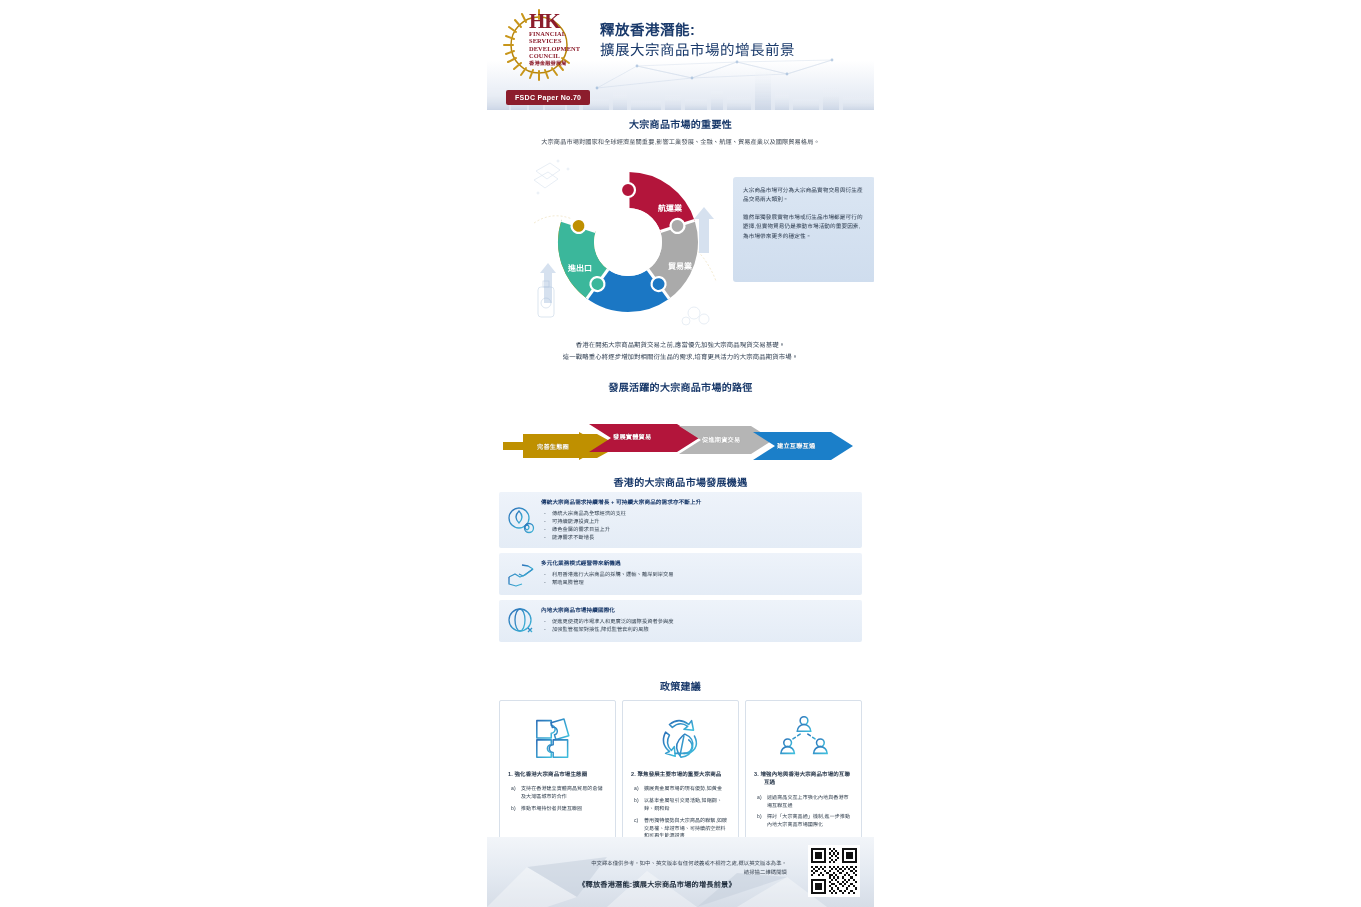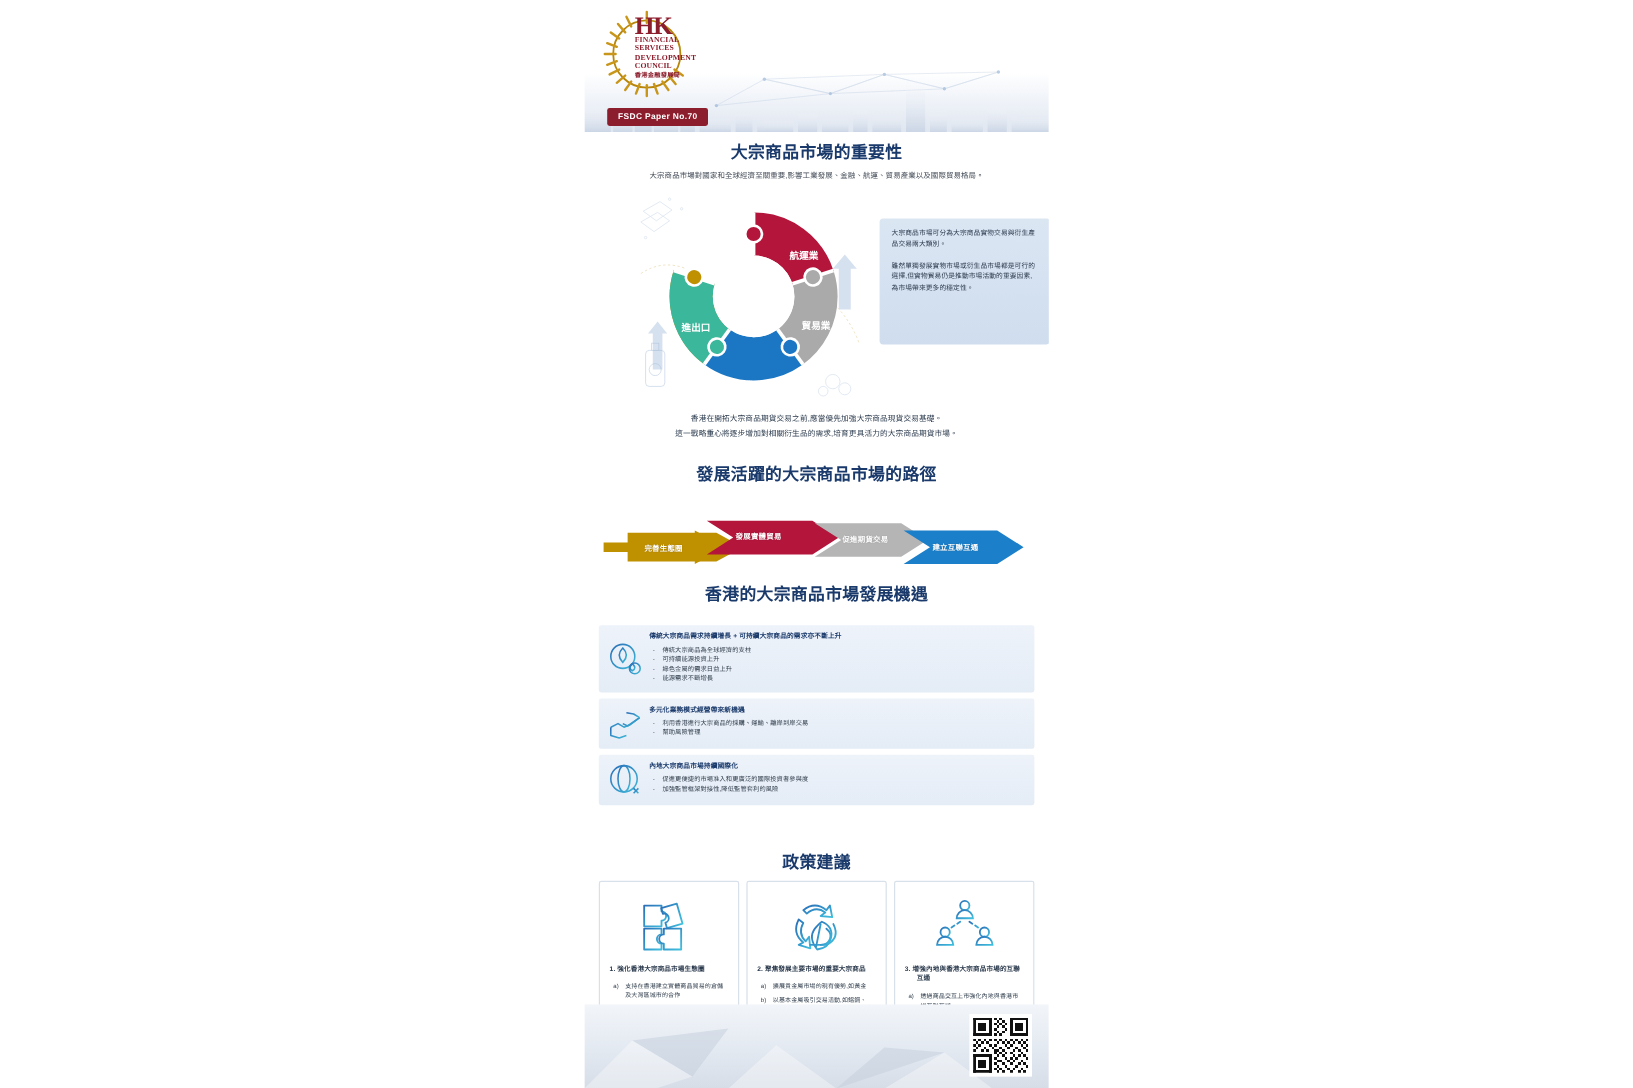--- a/index.html
+++ b/index.html
@@ -58,21 +58,21 @@
   .hdr-title {
     position: absolute; left: 113px; top: 21px; width: 265px;
     color: #1a3a6b;
   }
   .hdr-title .l1 { font-size: 14.5px; font-weight: 700; line-height: 19px; letter-spacing: .5px; }
   .hdr-title .l2 { font-size: 14.5px; font-weight: 400; line-height: 21px; letter-spacing: .5px; }
 
   
   .sec-title {
     text-align: center; color: #1a3a6b;
-    font-size: 14px; font-weight: 700; letter-spacing: .3px;
+    font-size: 10px; font-weight: 700; letter-spacing: .3px;
   }
   .sec-sub {
     text-align: center; color: #444d58;
     font-size: 6.2px; line-height: 10px; letter-spacing: .1px;
   }
 
   
   .importance { position: relative; padding: 6px 16px 0; background:#ffffff; }
   .importance .sec-title { margin-bottom: 6px; }
 
@@ -98,21 +98,21 @@
   .roadmap { margin-top: 16px; }
   .roadmap .sec-title { margin-bottom: 8px; text-align: center; }
   .arrows { position: relative; height: 58px; margin: 0 14px; }
   .arrow-label {
     position: absolute; color: #ffffff; font-size: 6.2px; font-weight: 700;
     letter-spacing: .2px; white-space: nowrap; text-shadow: 0 0 1px rgba(0,0,0,.25);
   }
 
   
   .opps { margin-top: 14px; }
-  .opps .sec-title { margin-bottom: 17px; }
+  .opps .sec-title { margin-bottom: 3px; }
   .opp-card {
     position: relative; margin: 0 12px 5px; min-height: 42px;
     background: linear-gradient(180deg,#eef3fa 0%,#e4ecf6 100%);
     border-radius: 2px;
     padding: 6px 8px 7px 42px;
   }
   .opp-icon {
     position: absolute; left: 7px; top: 50%; transform: translateY(-50%);
     width: 30px; height: 30px;
   }
@@ -252,20 +252,24 @@
           <div>SERVICES</div>
           <div>DEVELOPMENT</div>
           <div>COUNCIL</div>
         </div>
         <div class="logo-cn">香港金融發展局</div>
       </div>
     </div>
 
     <div class="paper-badge">FSDC Paper No.70</div>
 
+    <div class="hdr-title">
+      <div class="l1">釋放香港潛能:</div>
+      <div class="l2">擴展大宗商品市場的增長前景</div>
+    </div>
   </div>
 
   <div class="importance">
     <div class="sec-title">大宗商品市場的重要性</div>
     <div class="sec-sub">大宗商品市場對國家和全球經濟至關重要,影響工業發展、金融、航運、貿易產業以及國際貿易格局。</div>
 
     <div class="donut-row">
 
       <svg class="donut" viewBox="0 0 200 178">
 
@@ -577,20 +581,25 @@
         <polygon points="0,70 40,30 90,60 60,70"></polygon>
         <polygon points="120,70 160,34 210,70"></polygon>
         <polygon points="250,70 300,40 340,70"></polygon>
       </g>
       <g fill="#c4cedb" opacity=".5">
         <polygon points="40,30 90,60 120,20"></polygon>
         <polygon points="210,70 250,36 300,40"></polygon>
       </g>
     </svg>
 
+    <div class="foot-text">
+      <div class="f1">中文譯本僅供參考。如中、英文版本有任何歧義或不相符之處,概以英文版本為準。</div>
+      <div class="f2">請掃描二維碼閱讀</div>
+      <div class="f3">《釋放香港潛能:擴展大宗商品市場的增長前景》</div>
+    </div>
 
     <div class="qr">
       <svg viewBox="0 0 21 21" width="100%" height="100%" shape-rendering="crispEdges">
         <rect width="21" height="21" fill="#ffffff"></rect>
         <g fill="#111111">
           <rect x="0" y="0" width="7" height="1"></rect>
               <rect x="0" y="6" width="7" height="1"></rect>
           <rect x="0" y="0" width="1" height="7"></rect>
               <rect x="6" y="0" width="1" height="7"></rect>
           <rect x="2" y="2" width="3" height="3"></rect>

